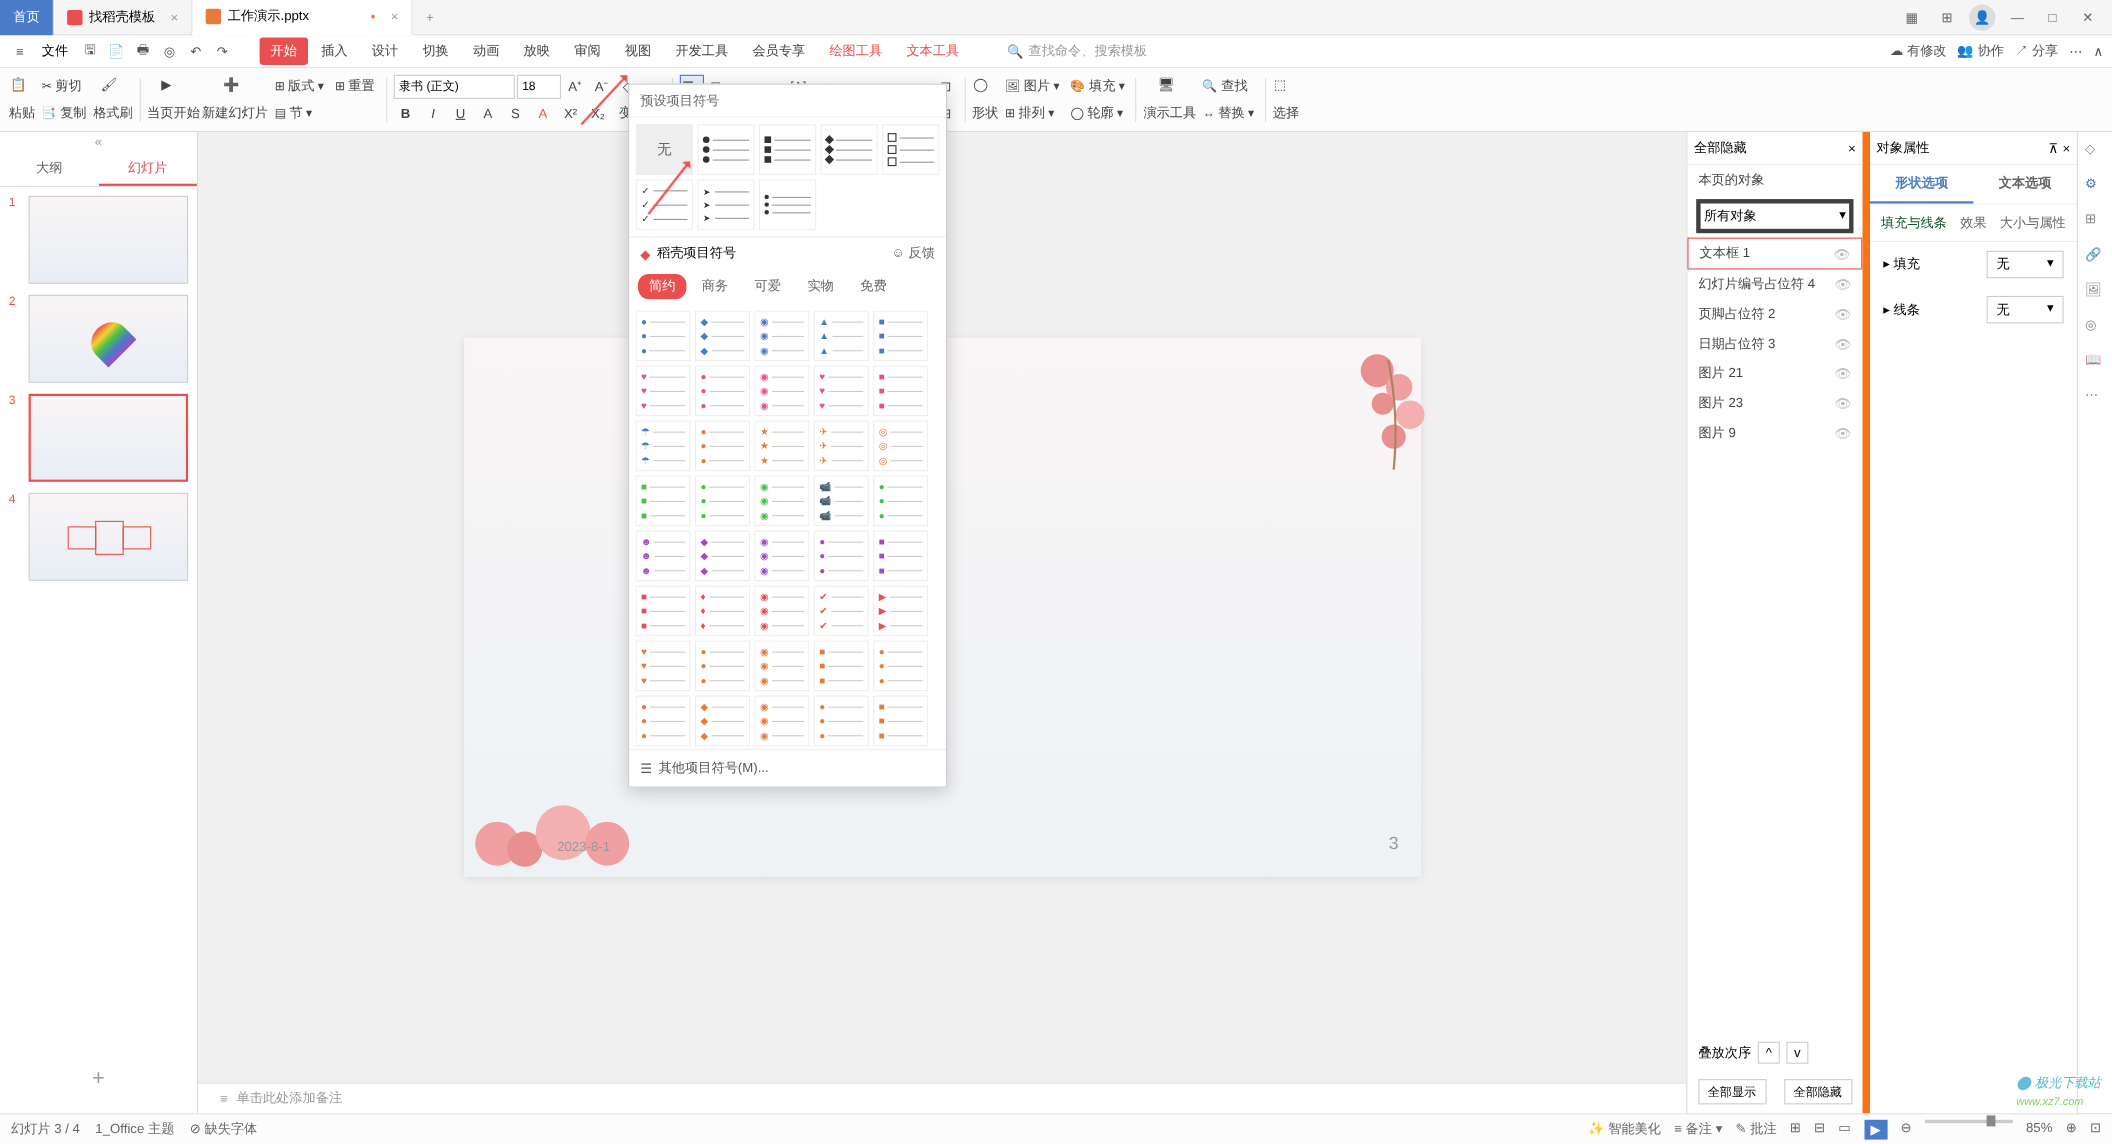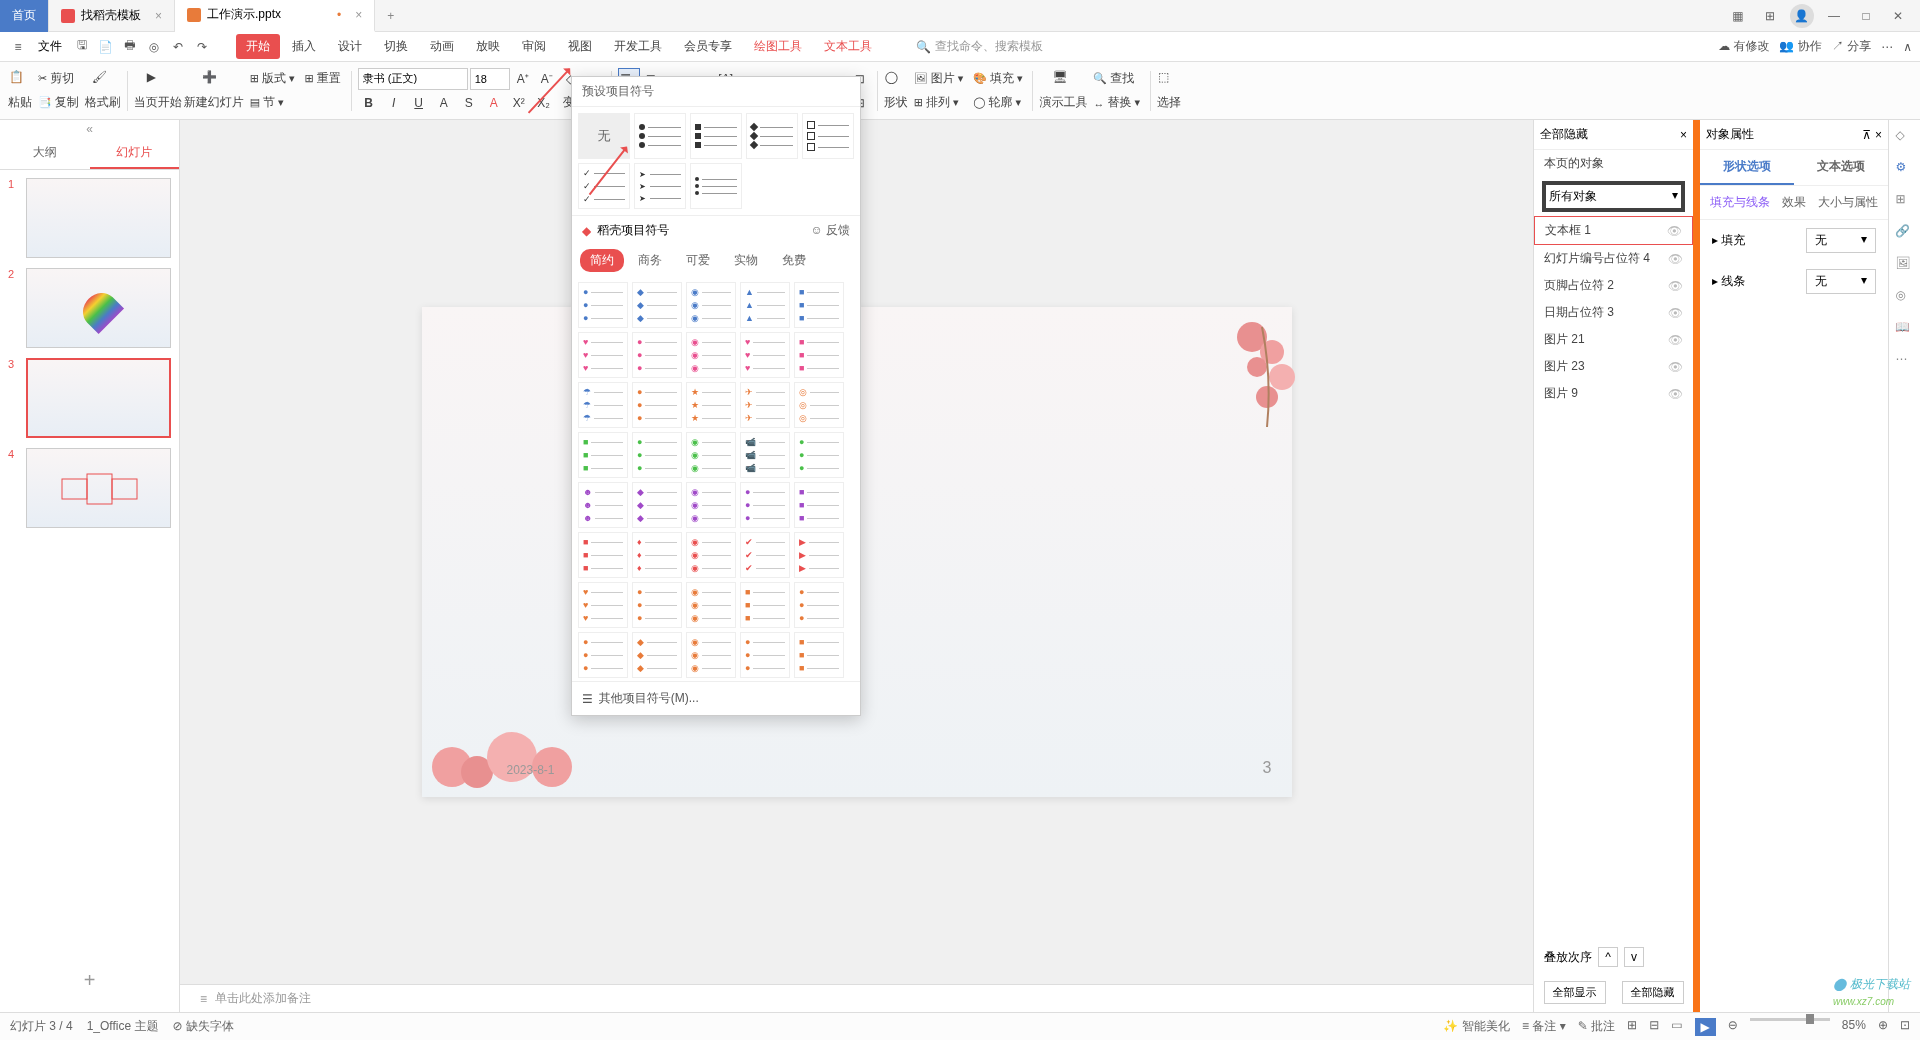--- a/index.html
+++ b/index.html
@@ -55,21 +55,21 @@
 .pane-header{padding:6px;text-align:center;border-bottom:1px solid #eee;display:flex;align-items:center;justify-content:center;gap:4px;}
 .pane-row{padding:5px 10px;display:flex;justify-content:space-between;align-items:center;color:#444;}
 .pane-row.sel{border:1px solid #e94f4f;}
 .pane-combo{margin:4px 8px;border:4px solid #404040;padding:3px;display:flex;justify-content:space-between;}
 .props-pane{width:195px;border-left:7px solid #f97316;background:#fff;}
 .props-tabs{display:flex;border-bottom:1px solid #eee;font-weight:bold;}
 .props-tab{flex:1;padding:8px 4px;text-align:center;color:#666;}
 .props-tab.active{color:#4a7bc8;border-bottom:2px solid #4a7bc8;}
 .props-sub{display:flex;gap:12px;padding:8px 10px;border-bottom:1px solid #eee;}
 .ps{color:#666;}
-.ps.active{color:#8b5cf6;}
+.ps.active{color:#14532d;}
 .prop-row{display:flex;padding:8px 12px;align-items:center;justify-content:space-between;}
 .prop-sel{border:1px solid #ccc;padding:3px 8px;min-width:70px;display:flex;justify-content:space-between;}
 .side-icons{width:32px;border-left:1px solid #ddd;display:flex;flex-direction:column;padding-top:8px;gap:14px;align-items:center;}
 .side-ico{width:18px;height:18px;color:#888;}
 .statusbar{height:28px;border-top:1px solid #ddd;display:flex;align-items:center;padding:0 10px;gap:14px;color:#666;font-size:11px;background:#fcfcfc;}
 .statusbar .right{margin-left:auto;display:flex;gap:12px;align-items:flex-start;}
 .zoom-slider{width:80px;height:3px;background:#ccc;position:relative;}
 .zoom-thumb{width:8px;height:10px;background:#888;position:absolute;left:70%;top:-4px;}
 .watermark{position:fixed;right:10px;bottom:32px;font-size:13px;color:#5bc;font-style:italic;}
 

